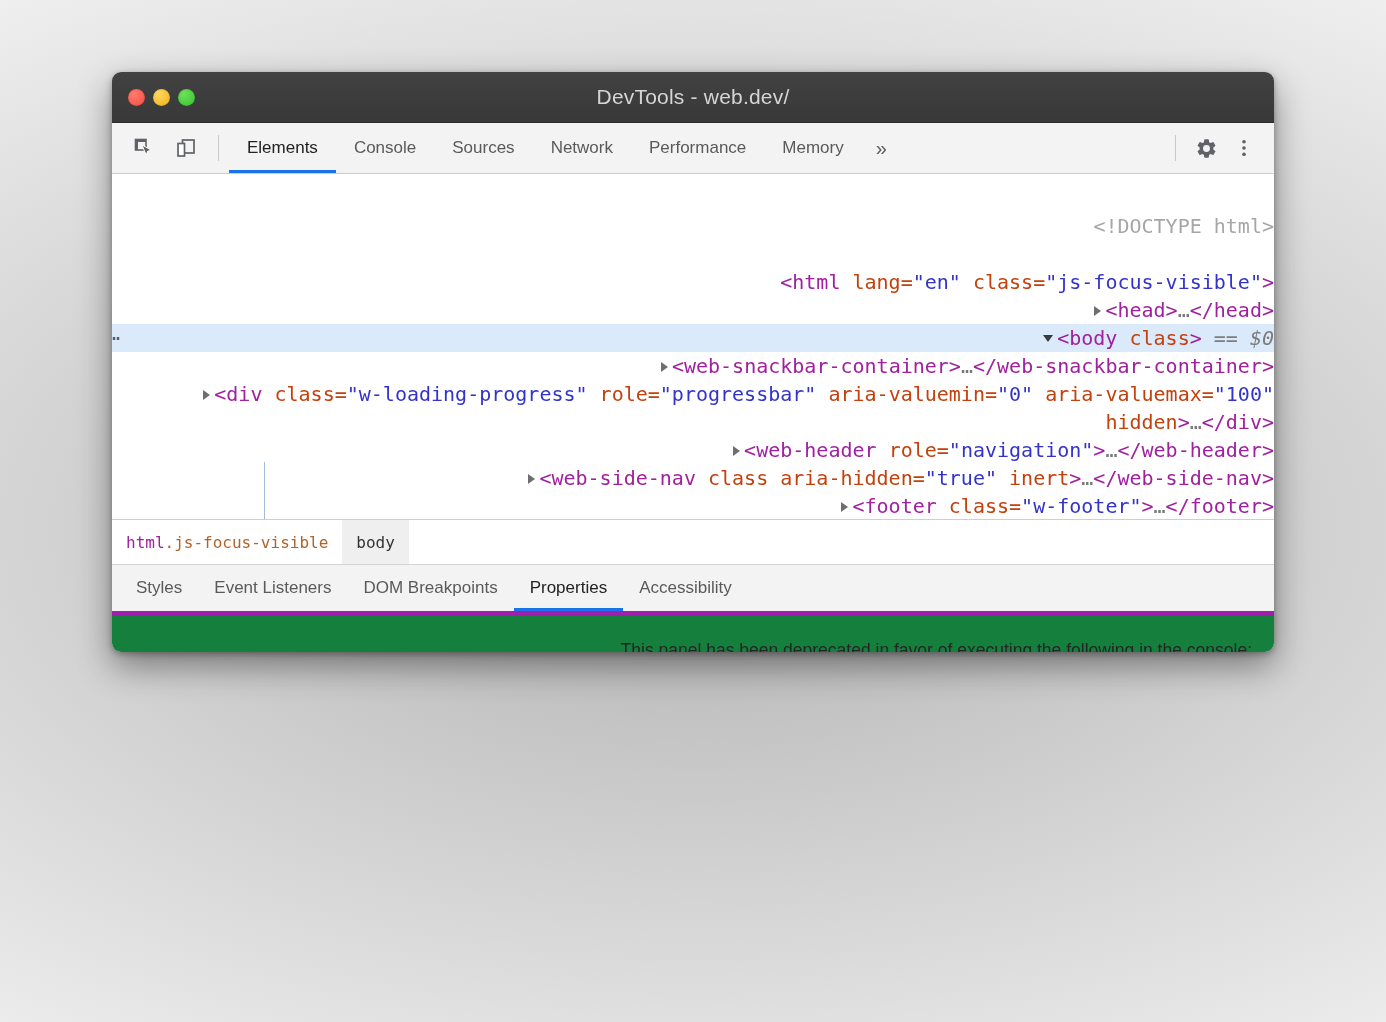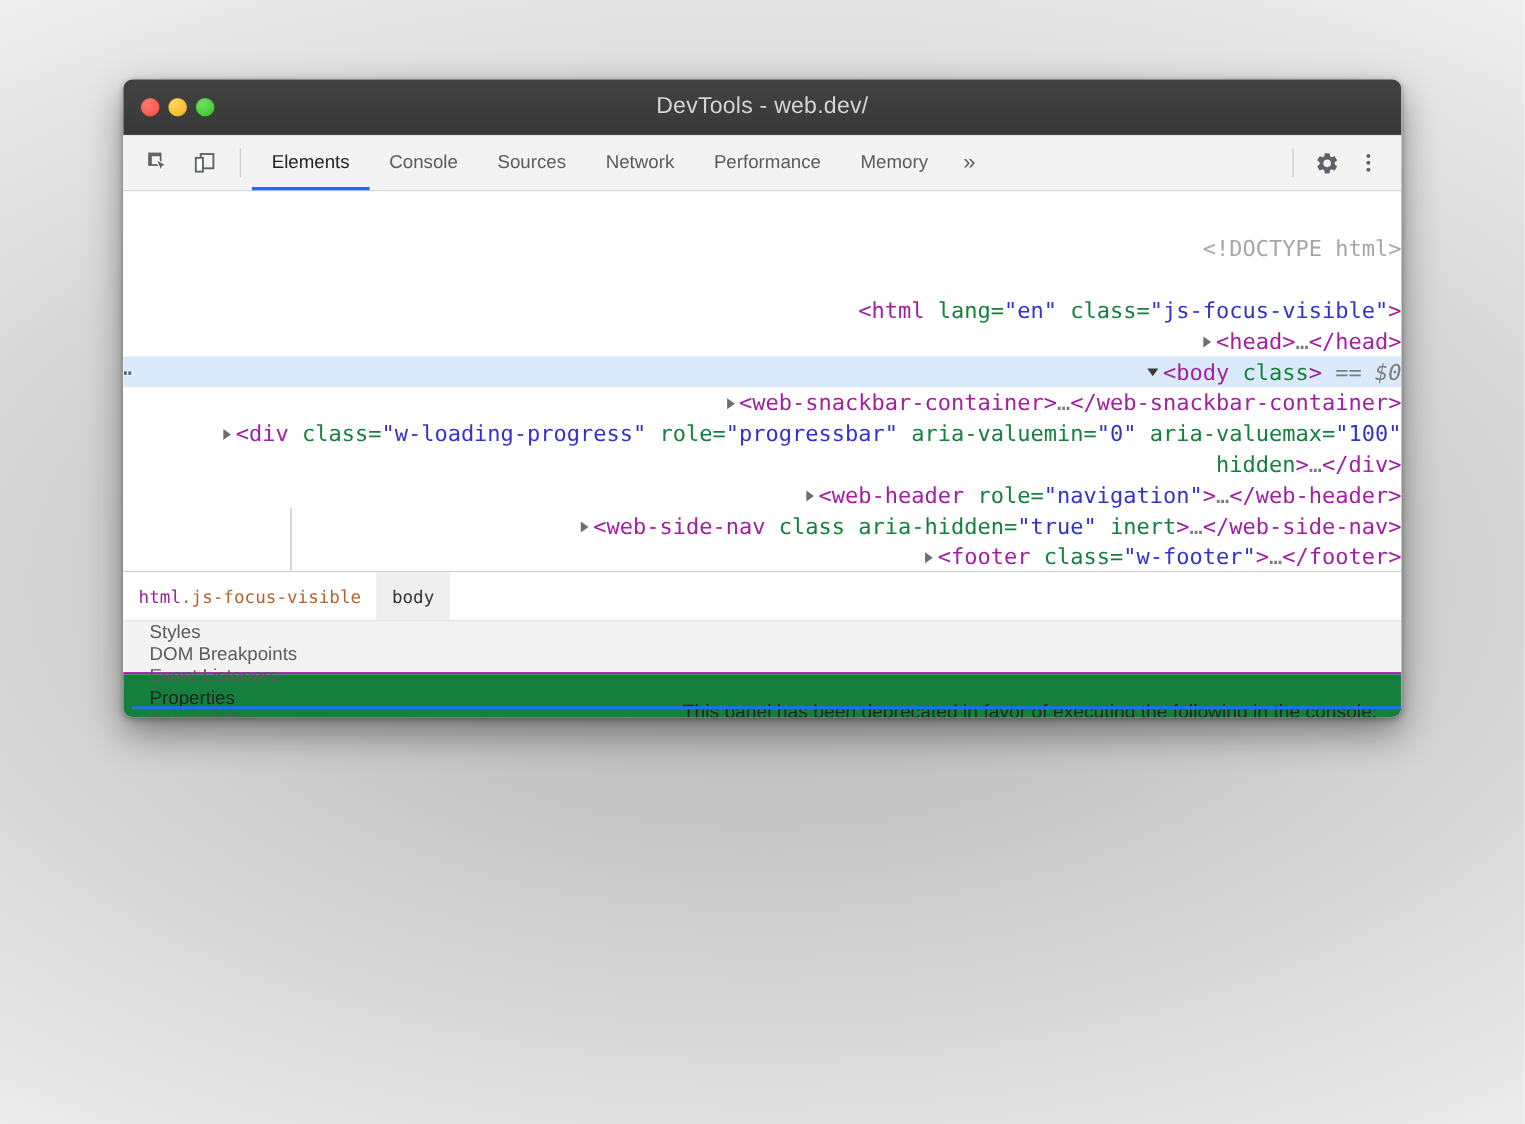--- a/index.html
+++ b/index.html
@@ -176,21 +176,21 @@
     border-right: 5px solid transparent;
   }
   .ellip-dots {
     position: absolute;
     left: -4px;
     color: #5c5c5c;
     letter-spacing: 1px;
   }
   .doctype { color: #a6a6a6; }
   .tagname { color: #a020a0; }
-  .attrname { color: #15803d; }
+  .attrname { color: #c2410c; }
   .attrval  { color: #3333cc; }
   .punct    { color: #a020a0; }
   .elidetxt { color: #7a7a7a; }
   .dollar0  { color: #7d7d7d; font-style: italic; }
 
   
   #breadcrumb {
     height: 44px;
     background: #ffffff;
     border-bottom: 1px solid #d4d4d4;
@@ -209,25 +209,24 @@
     background: #efefef;
     color: #333333;
   }
   .crumb .c-tag { color: #a020a0; }
   .crumb .c-cls { color: #b1642a; }
 
   
   #subtabs {
     height: 46px;
     background: #f3f3f3;
-    border-bottom: 2px solid #a21caf;
+    border-bottom: 5px solid #a21caf;
     display: flex;
     align-items: stretch;
     padding-left: 8px;
-    flex-direction: column;
   }
   .subtab {
     display: flex;
     align-items: center;
     padding: 0 16px;
     font-size: 17px;
     color: #5a5a5a;
     position: relative;
     white-space: nowrap;
   }
@@ -367,24 +366,24 @@
     <div class="crumb selected">
         <span>body</span>
       </div>
   </div>
 
   <div id="subtabs">
     <div class="subtab">
         <span>Styles</span>
       </div>
     <div class="subtab">
+        <span>Event Listeners</span>
+      </div>
+    <div class="subtab">
         <span>DOM Breakpoints</span>
-      </div>
-    <div class="subtab">
-        <span>Event Listeners</span>
       </div>
     <div class="subtab active">
         <span>Properties</span>
       </div>
     <div class="subtab">
         <span>Accessibility</span>
       </div>
   </div>
 
   <div id="panel-body">

